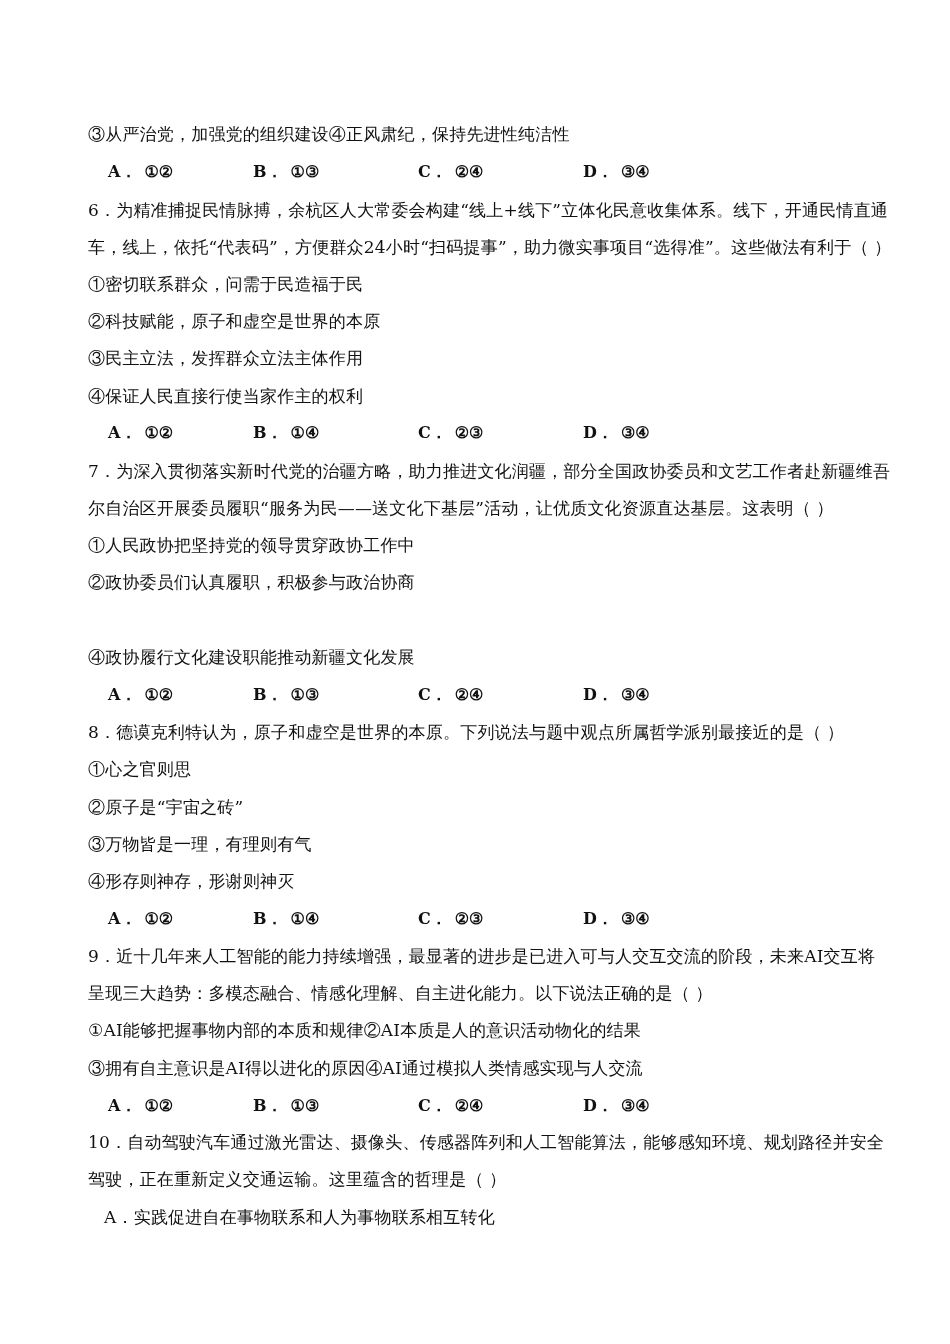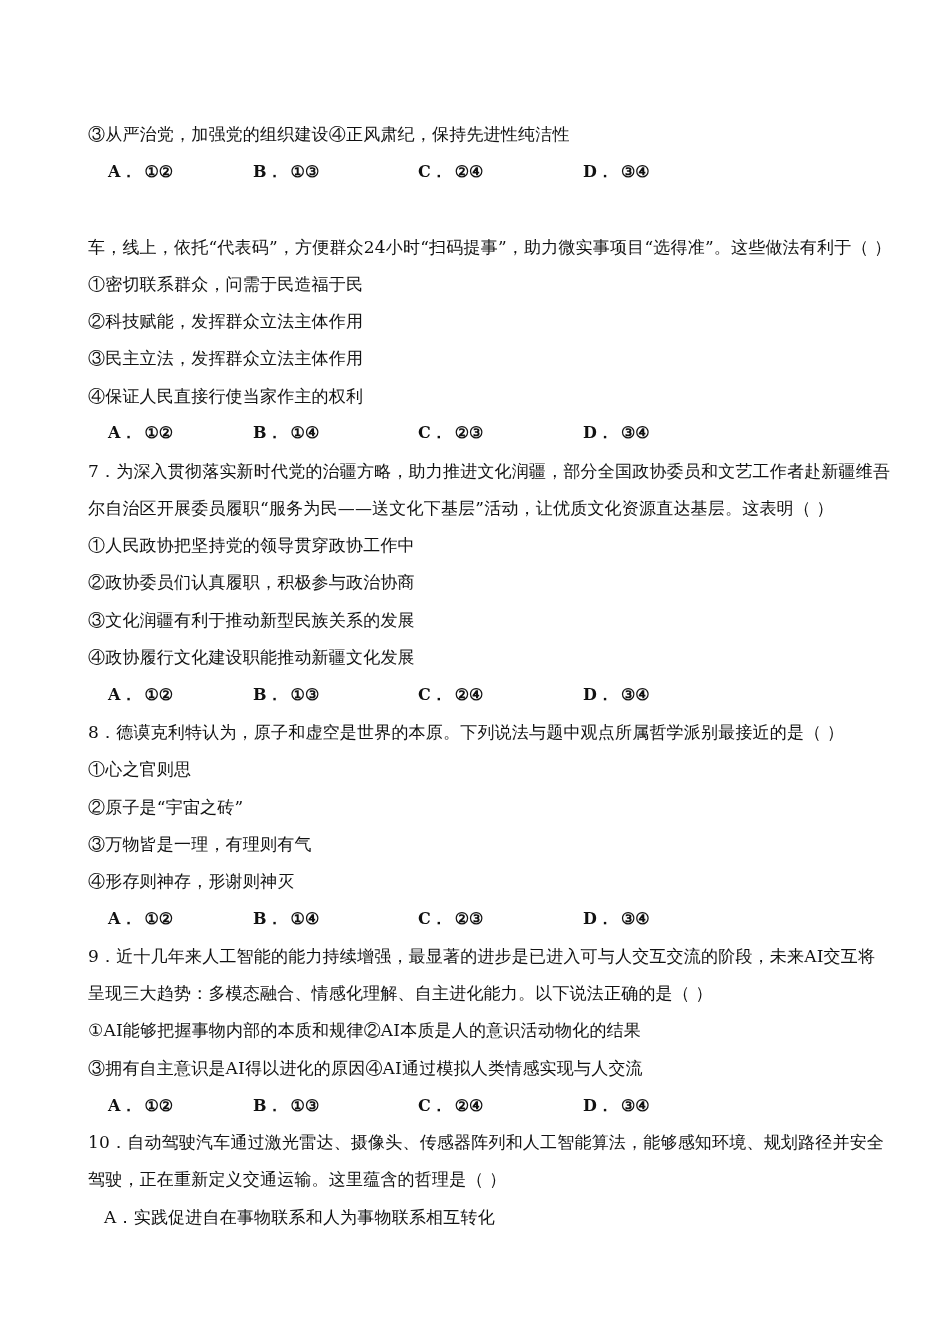--- a/index.html
+++ b/index.html
@@ -24,37 +24,37 @@
 <div class="page">
 
   <div class="line" style="top:124px">③从严治党，加强党的组织建设④正风肃纪，保持先进性纯洁性</div>
   <div class="opts" style="top:162px">
     <span class="opt" style="left:108px"><span class="lab">A．</span><span>①②</span></span>
     <span class="opt" style="left:253px"><span class="lab">B．</span><span>①③</span></span>
     <span class="opt" style="left:418px"><span class="lab">C．</span><span>②④</span></span>
     <span class="opt" style="left:583px"><span class="lab">D．</span><span>③④</span></span>
   </div>
 
+  <div class="line" style="top:200px">6．为精准捕捉民情脉搏，余杭区人大常委会构建“线上+线下”立体化民意收集体系。线下，开通民情直通</div>
   <div class="line" style="top:237px">车，线上，依托“代表码”，方便群众24小时“扫码提事”，助力微实事项目“选得准”。这些做法有利于（    ）</div>
   <div class="line" style="top:274px">①密切联系群众，问需于民造福于民</div>
-  <div class="line" style="top:311px">②科技赋能，发挥群众立法主体作用</div>
+  <div class="line" style="top:311px">②科技赋能，原子和虚空是世界的本原</div>
   <div class="line" style="top:348px">③民主立法，发挥群众立法主体作用</div>
   <div class="line" style="top:386px">④保证人民直接行使当家作主的权利</div>
   <div class="opts" style="top:423px">
     <span class="opt" style="left:108px"><span class="lab">A．</span><span>①②</span></span>
     <span class="opt" style="left:253px"><span class="lab">B．</span><span>①④</span></span>
     <span class="opt" style="left:418px"><span class="lab">C．</span><span>②③</span></span>
     <span class="opt" style="left:583px"><span class="lab">D．</span><span>③④</span></span>
   </div>
 
   <div class="line" style="top:461px">7．为深入贯彻落实新时代党的治疆方略，助力推进文化润疆，部分全国政协委员和文艺工作者赴新疆维吾</div>
   <div class="line" style="top:498px">尔自治区开展委员履职“服务为民——送文化下基层”活动，让优质文化资源直达基层。这表明（    ）</div>
   <div class="line" style="top:535px">①人民政协把坚持党的领导贯穿政协工作中</div>
   <div class="line" style="top:572px">②政协委员们认真履职，积极参与政治协商</div>
-  <div class="line" style="top:610px">③文化润疆有利于推动新型民族关系的发展</div>
   <div class="line" style="top:647px">④政协履行文化建设职能推动新疆文化发展</div>
   <div class="opts" style="top:685px">
     <span class="opt" style="left:108px"><span class="lab">A．</span><span>①②</span></span>
     <span class="opt" style="left:253px"><span class="lab">B．</span><span>①③</span></span>
     <span class="opt" style="left:418px"><span class="lab">C．</span><span>②④</span></span>
     <span class="opt" style="left:583px"><span class="lab">D．</span><span>③④</span></span>
   </div>
 
   <div class="line" style="top:722px">8．德谟克利特认为，原子和虚空是世界的本原。下列说法与题中观点所属哲学派别最接近的是（    ）</div>
   <div class="line" style="top:759px">①心之官则思</div>

